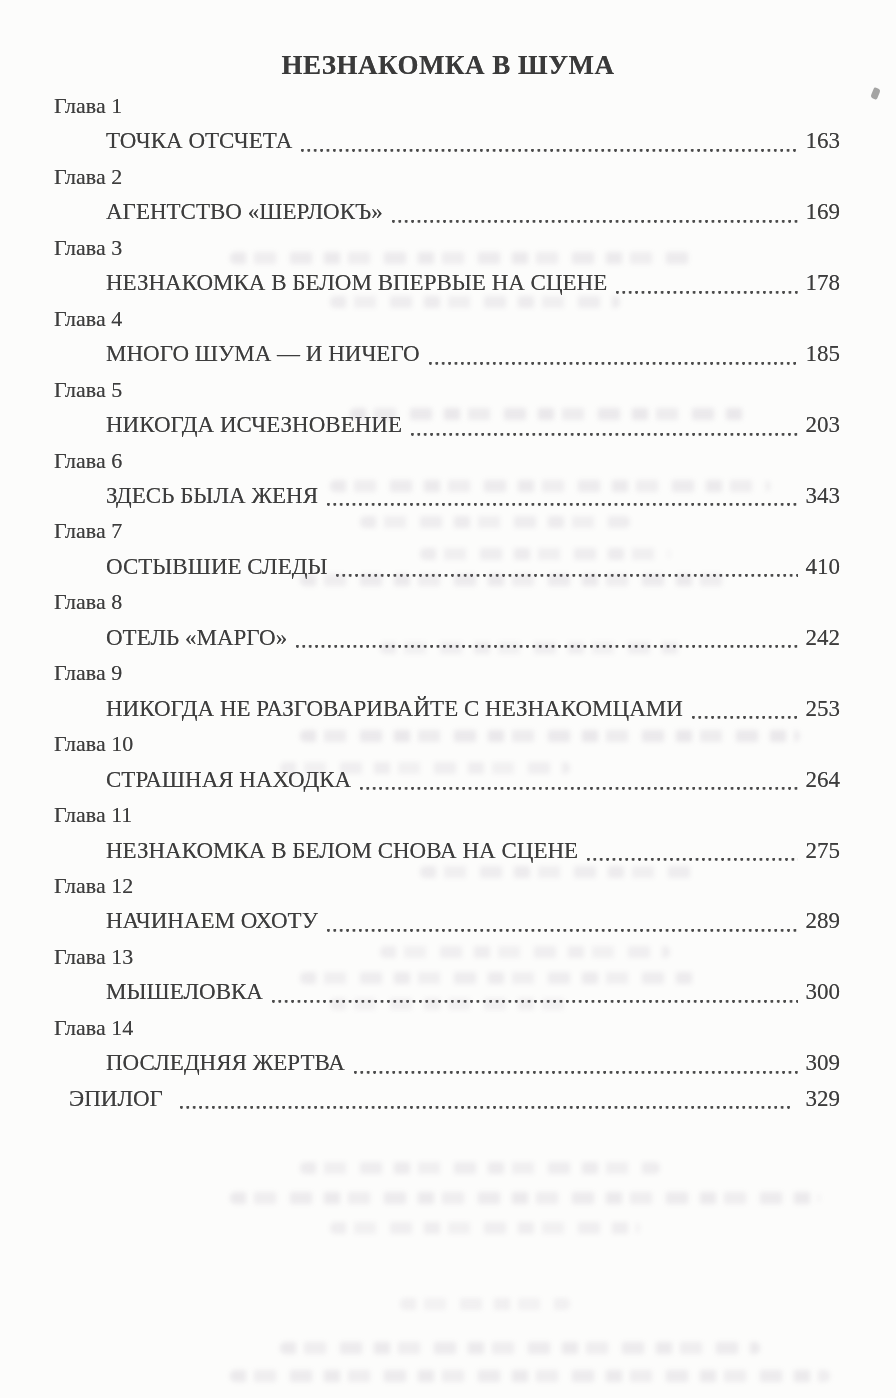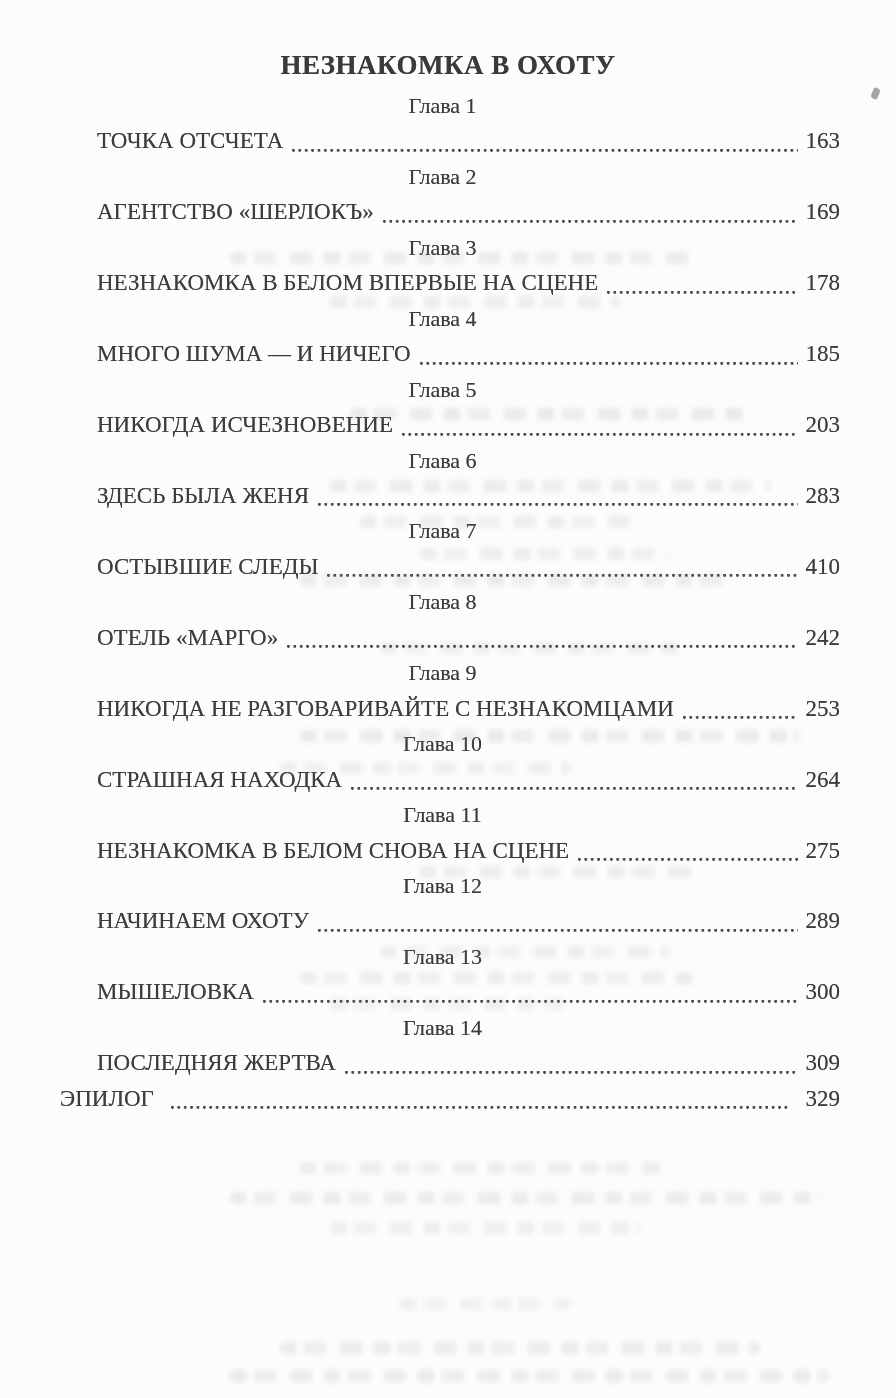--- a/index.html
+++ b/index.html
@@ -27,26 +27,25 @@
     margin: 0;
     text-align: center;
     font-size: 27px;
     font-weight: 700;
     letter-spacing: 0.5px;
     color: #3a3a3a;
     text-shadow: 0 0 0.6px rgba(55,55,55,.75);
   }
   .toc {
     position: absolute;
-    left: 45px;
+    left: 54px;
     right: 56px;
     top: 88px;
     font-size: 23px;
     text-shadow: 0 0 0.5px rgba(60,60,60,.65);
-    text-align: center;
   }
   .chap {
     line-height: 35.45px;
     font-size: 22px;
   }
   .row {
     display: flex;
     line-height: 35.45px;
     padding-left: 37px;
     margin-left: 15px;
@@ -94,21 +93,21 @@
     border-radius: 2px 3px 2px 3px;
     transform: rotate(22deg);
     opacity: 0.8;
   }
 </style>
 </head>
 <body>
 
 <div class="page">
 
-  <h1 class="title">НЕЗНАКОМКА В ОХОТУ</h1>
+  <h1 class="title">НЕЗНАКОМКА В ШУМА</h1>
 
   <div class="toc" id="toc">
   <div class="block">
     <div class="chap">Глава 1</div>
     <div class="row">
       <span class="etitle">ТОЧКА ОТСЧЕТА</span>
       <span class="leader"></span>
       <span class="pnum">163</span>
     </div>
   </div>
@@ -147,21 +146,21 @@
       <span class="leader"></span>
       <span class="pnum">203</span>
     </div>
   </div>
 
   <div class="block">
     <div class="chap">Глава 6</div>
     <div class="row">
       <span class="etitle">ЗДЕСЬ БЫЛА ЖЕНЯ</span>
       <span class="leader"></span>
-      <span class="pnum">283</span>
+      <span class="pnum">343</span>
     </div>
   </div>
 
   <div class="block">
     <div class="chap">Глава 7</div>
     <div class="row">
       <span class="etitle">ОСТЫВШИЕ СЛЕДЫ</span>
       <span class="leader"></span>
       <span class="pnum">410</span>
     </div>

